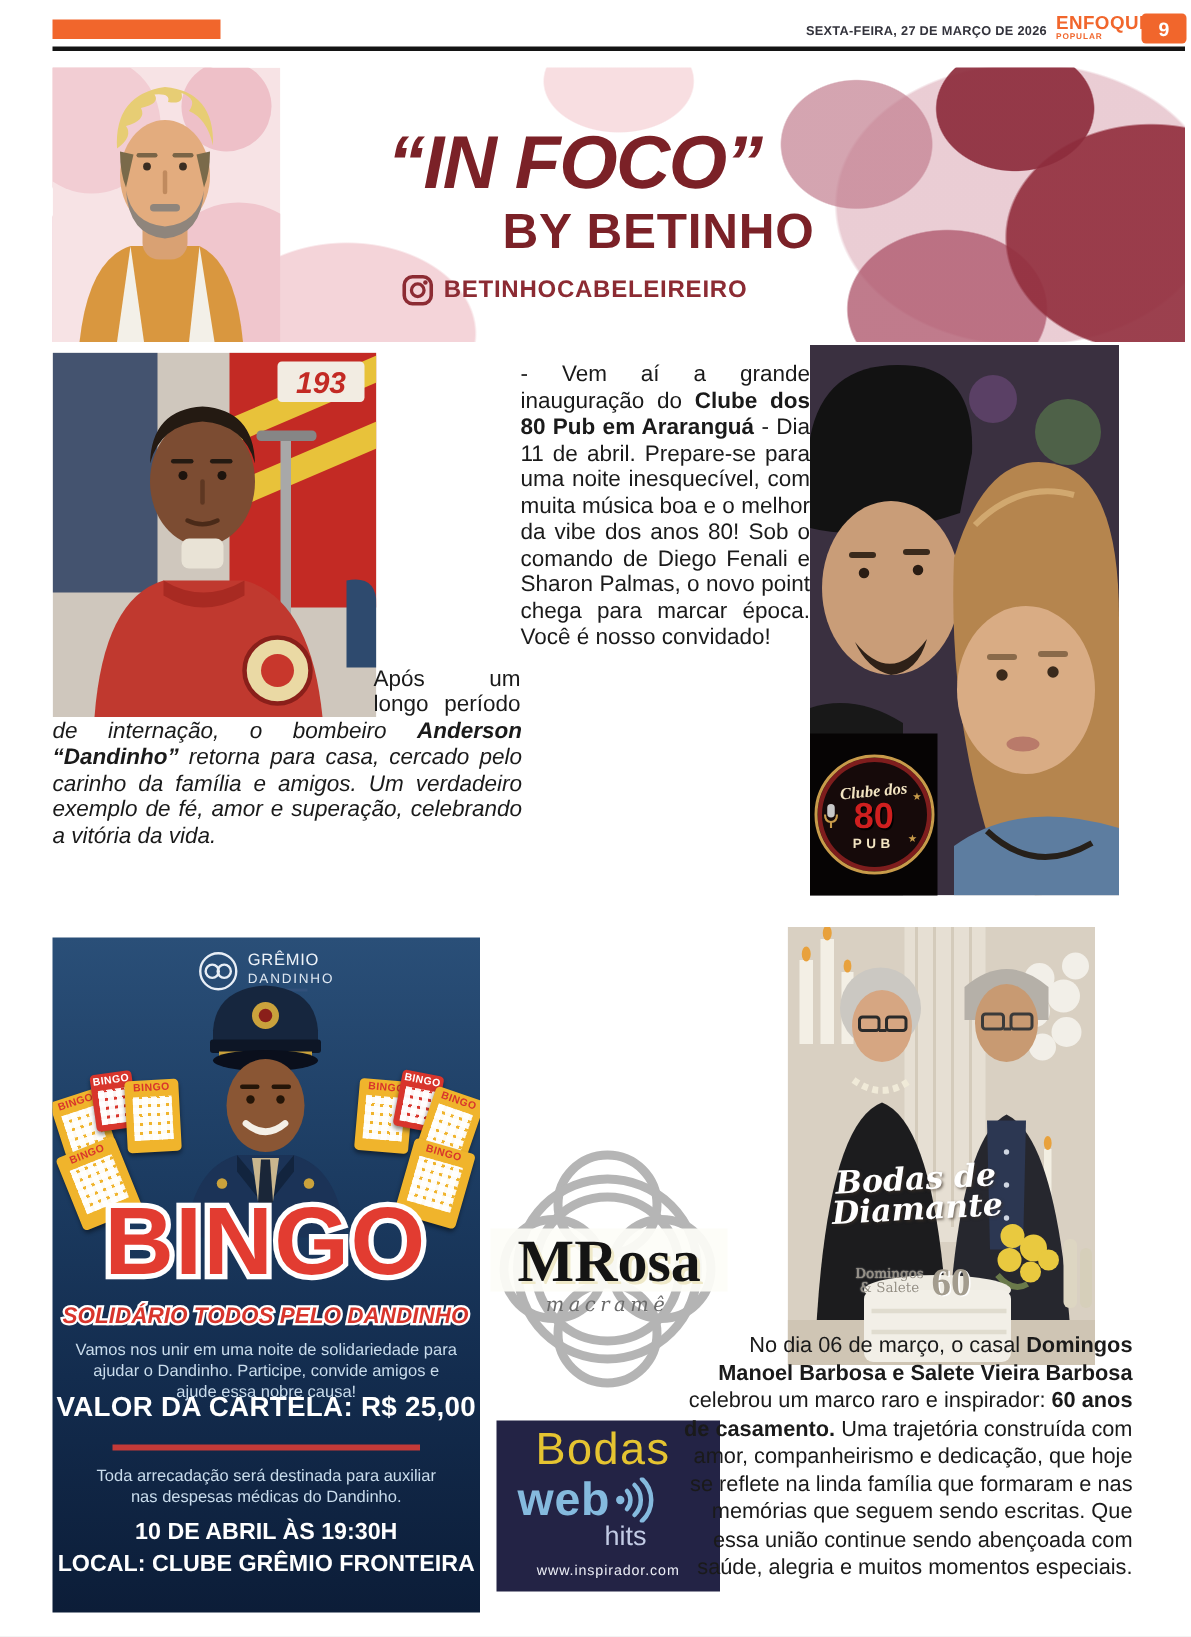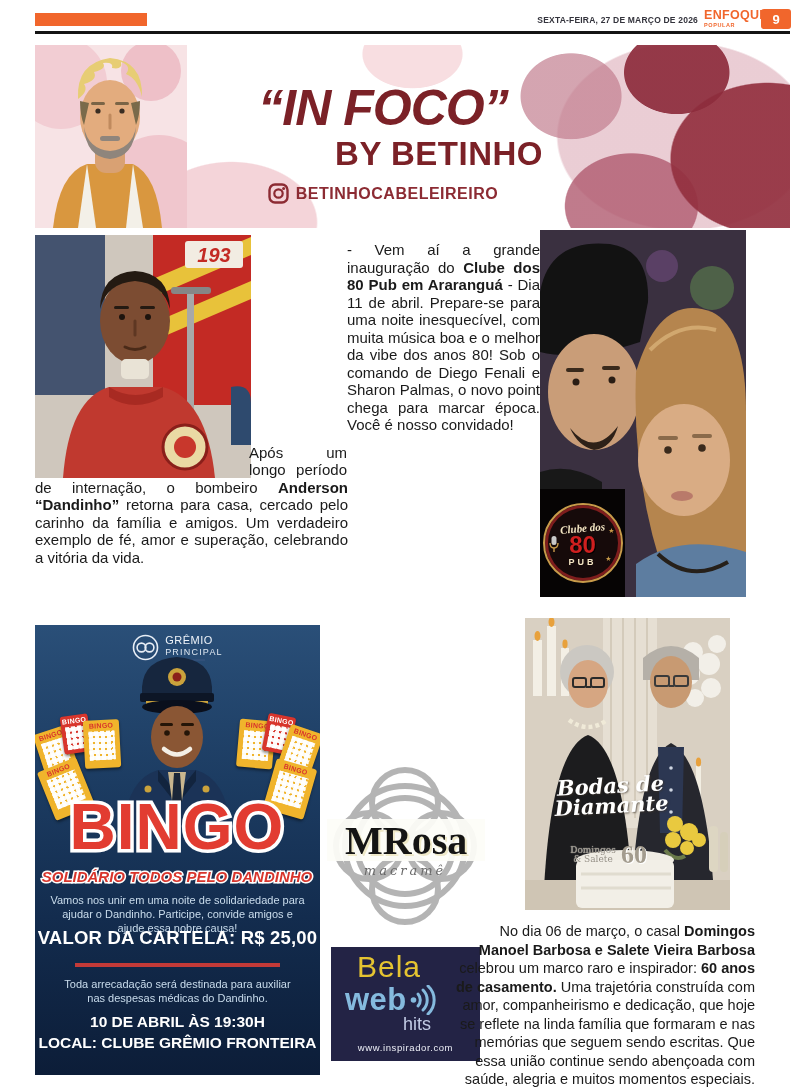--- a/index.html
+++ b/index.html
@@ -32,21 +32,21 @@
   .banner-photo{left:0;top:0;width:152px;height:183px;}
   .banner-title-box{left:182px;top:38px;width:332px;text-align:center;}
   .infoco{font-size:50px;line-height:1;font-weight:900;font-style:italic;color:#7b2127;letter-spacing:-1px;}
   .bybetinho{font-size:33px;line-height:1;font-weight:900;color:#7b2127;text-align:right;padding-right:6px;margin-top:4px;letter-spacing:.5px;}
   .igrow{display:flex;align-items:center;justify-content:center;gap:7px;margin-top:13px;}
   .igtext{font-size:16px;font-weight:800;color:#8c2b33;letter-spacing:.5px;}
 
   
   .photo-frame{overflow:hidden;}
   .photo-frame svg{display:block;width:100%;height:100%;}
-  .body-txt{font-size:15px;line-height:17.4px;text-align:justify;}
+  .body-txt{font-size:15px;line-height:17.4px;text-align:justify;font-style:italic;}
   .b{font-weight:700;}
   .txt-a{left:249px;top:444px;width:98px;font-size:15px;line-height:17.4px;text-align:justify;text-align-last:justify;}
   .txt-b{left:35px;top:479px;width:313px;}
   .txt-mid{left:347px;top:241px;width:193px;font-size:15px;line-height:17.5px;text-align:justify;}
   .txt-mid .ind{text-indent:10px;}
 
   
   .c80{left:540px;top:489px;width:85px;height:108px;background:#060404;display:flex;align-items:center;justify-content:center;}
   .c80-ring{width:76px;height:76px;border-radius:50%;border:2px solid #c89b4a;box-shadow:inset 0 0 0 3px #7e1d1d;
             background:#160a0a;display:flex;flex-direction:column;align-items:center;justify-content:center;position:relative;}
@@ -98,21 +98,21 @@
   .bela-url{font-size:9.5px;color:#eceef6;text-align:center;margin-top:9px;letter-spacing:.6px;}
 
   
   .anniv-photo{left:525px;top:618px;width:205px;height:292px;}
   .bodas{position:absolute;left:22px;top:158px;width:128px;text-align:center;
          font-family:"DejaVu Serif",serif;font-style:italic;font-weight:700;font-size:21px;line-height:.95;
          color:#fff;text-shadow:1px 1px 2px rgba(60,50,40,.7);transform:rotate(-3deg);}
   .cake-row{position:absolute;left:42px;top:222px;display:flex;align-items:center;gap:2px;}
   .cake-names{font-family:"DejaVu Serif",serif;font-size:9px;line-height:1;color:#948e82;width:52px;text-align:center;text-shadow:0 0 1px #fff;}
   .cake-num{font-size:26px;font-weight:700;color:#a39c8e;font-family:"Liberation Serif",serif;text-shadow:1px 1px 0 #fff;}
-  .txt-wed{left:450px;top:922px;width:305px;font-size:14.5px;line-height:18.5px;text-align:right;}
+  .txt-wed{left:450px;top:888px;width:305px;font-size:14.5px;line-height:18.5px;text-align:right;}
 </style>
 </head>
 <body>
 
 <div class="page">
 
   <div class="abs hdr-bar"></div>
   <div class="abs hdr-date">SEXTA-FEIRA, 27 DE MARÇO DE 2026</div>
   <div class="abs hdr-brand">
     <div class="t1">ENFOQUE</div>
@@ -238,21 +238,21 @@
 
   <div class="abs poster">
     <div class="gf">
       <svg width="27" height="27" viewBox="0 0 27 27">
         <circle cx="13.5" cy="13.5" r="12" fill="none" stroke="#e8eef6" stroke-width="1.6"></circle>
         <circle cx="9.5" cy="13.5" r="4.4" fill="none" stroke="#e8eef6" stroke-width="1.6"></circle>
         <circle cx="17.5" cy="13.5" r="4.4" fill="none" stroke="#e8eef6" stroke-width="1.6"></circle>
       </svg>
       <div class="gf-txt">
         <div class="gf-t1">GRÊMIO</div>
-        <div class="gf-t2">PRINCIPAL</div>
+        <div class="gf-t2">DANDINHO</div>
       </div>
     </div>
 
     <div class="card y" style="left:4px;top:104px;width:34px;height:46px;transform:rotate(-18deg);">
         <span class="ct">BINGO</span>
         <span class="cg"></span>
       </div>
     <div class="card r" style="left:27px;top:90px;width:28px;height:38px;transform:rotate(-8deg);">
         <span class="ct">BINGO</span>
         <span class="cg"></span>
@@ -329,21 +329,21 @@
         <circle cx="78" cy="89" r="60"></circle>
       </g>
     </svg>
     <div class="mrosa-txt">
       <div><span class="mrosa-name">MRosa</span></div>
       <div class="mrosa-tag">macramê</div>
     </div>
   </div>
 
   <div class="abs bela">
-    <div class="bela-1">Bela</div>
+    <div class="bela-1">Bodas</div>
     <div class="bela-2">
       <span class="w">web</span>
       <svg width="26" height="30" viewBox="0 0 26 30" style="margin-left:3px;">
         <g stroke="#85bade" fill="none" stroke-width="3" stroke-linecap="round">
           <path d="M8 9 a9 9 0 0 1 0 12"></path>
           <path d="M13 5 a14 14 0 0 1 0 20"></path>
           <path d="M18 1 a19 19 0 0 1 0 28"></path>
         </g>
         <circle cx="3.5" cy="15" r="2.8" fill="#85bade"></circle>
       </svg>

